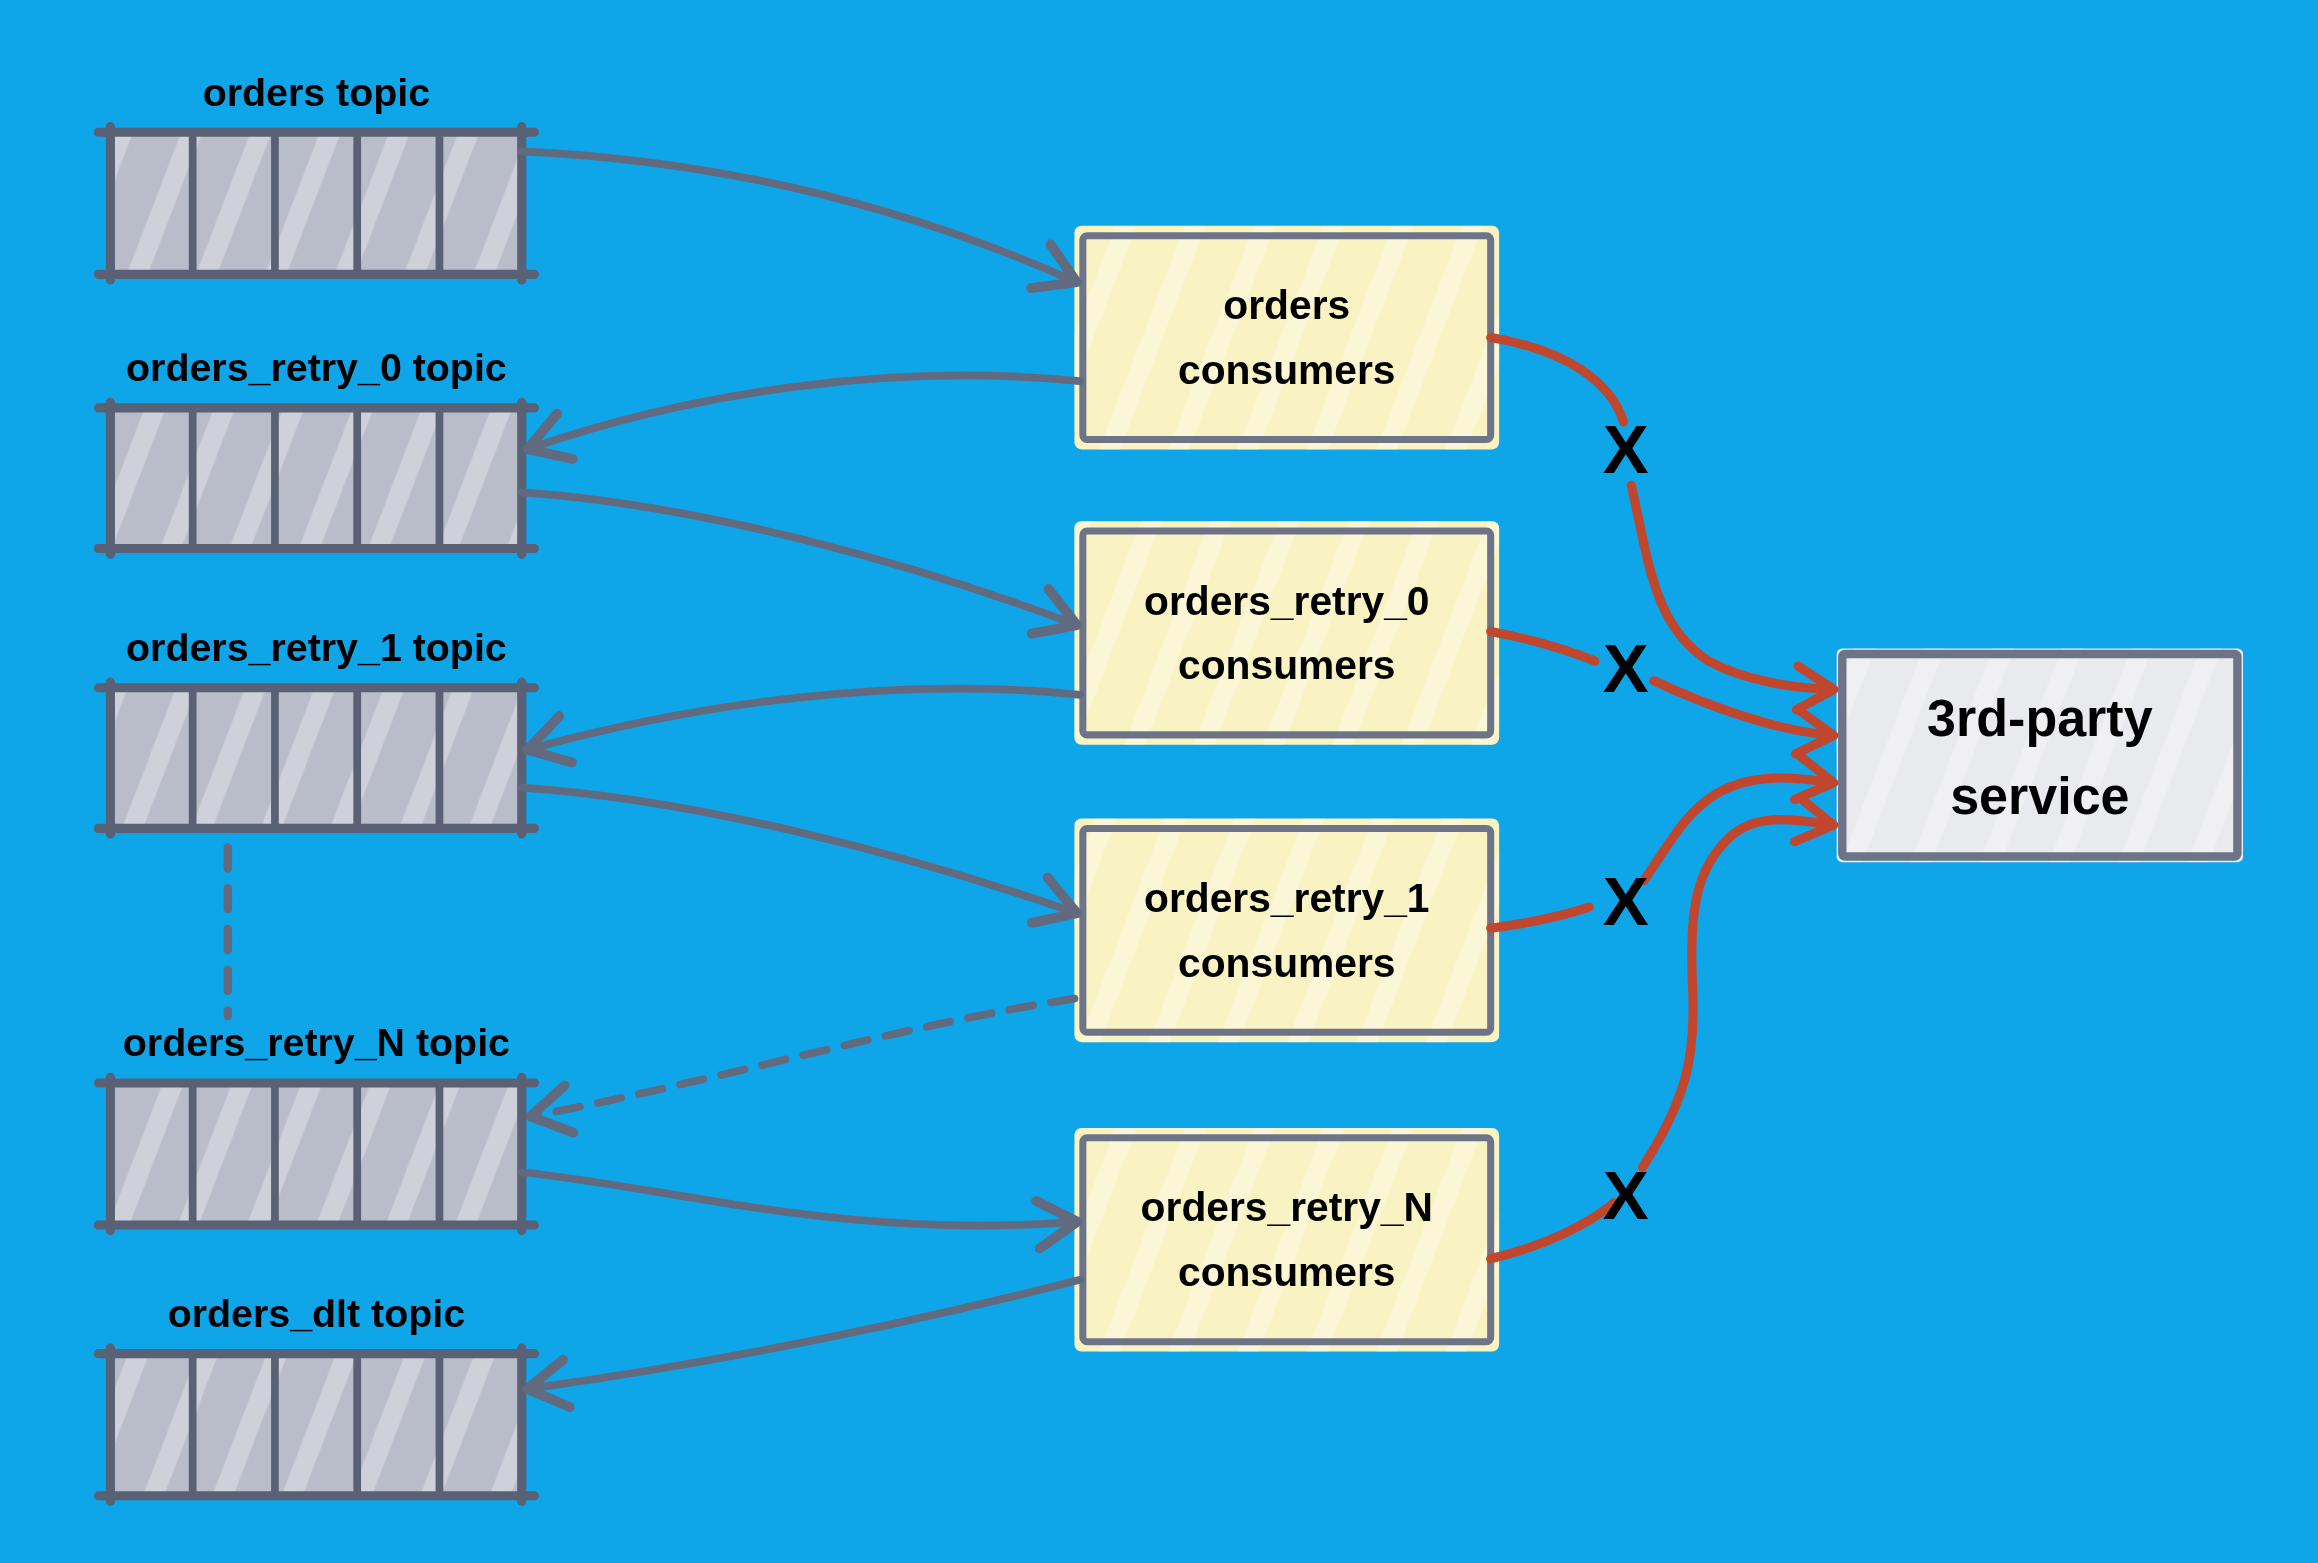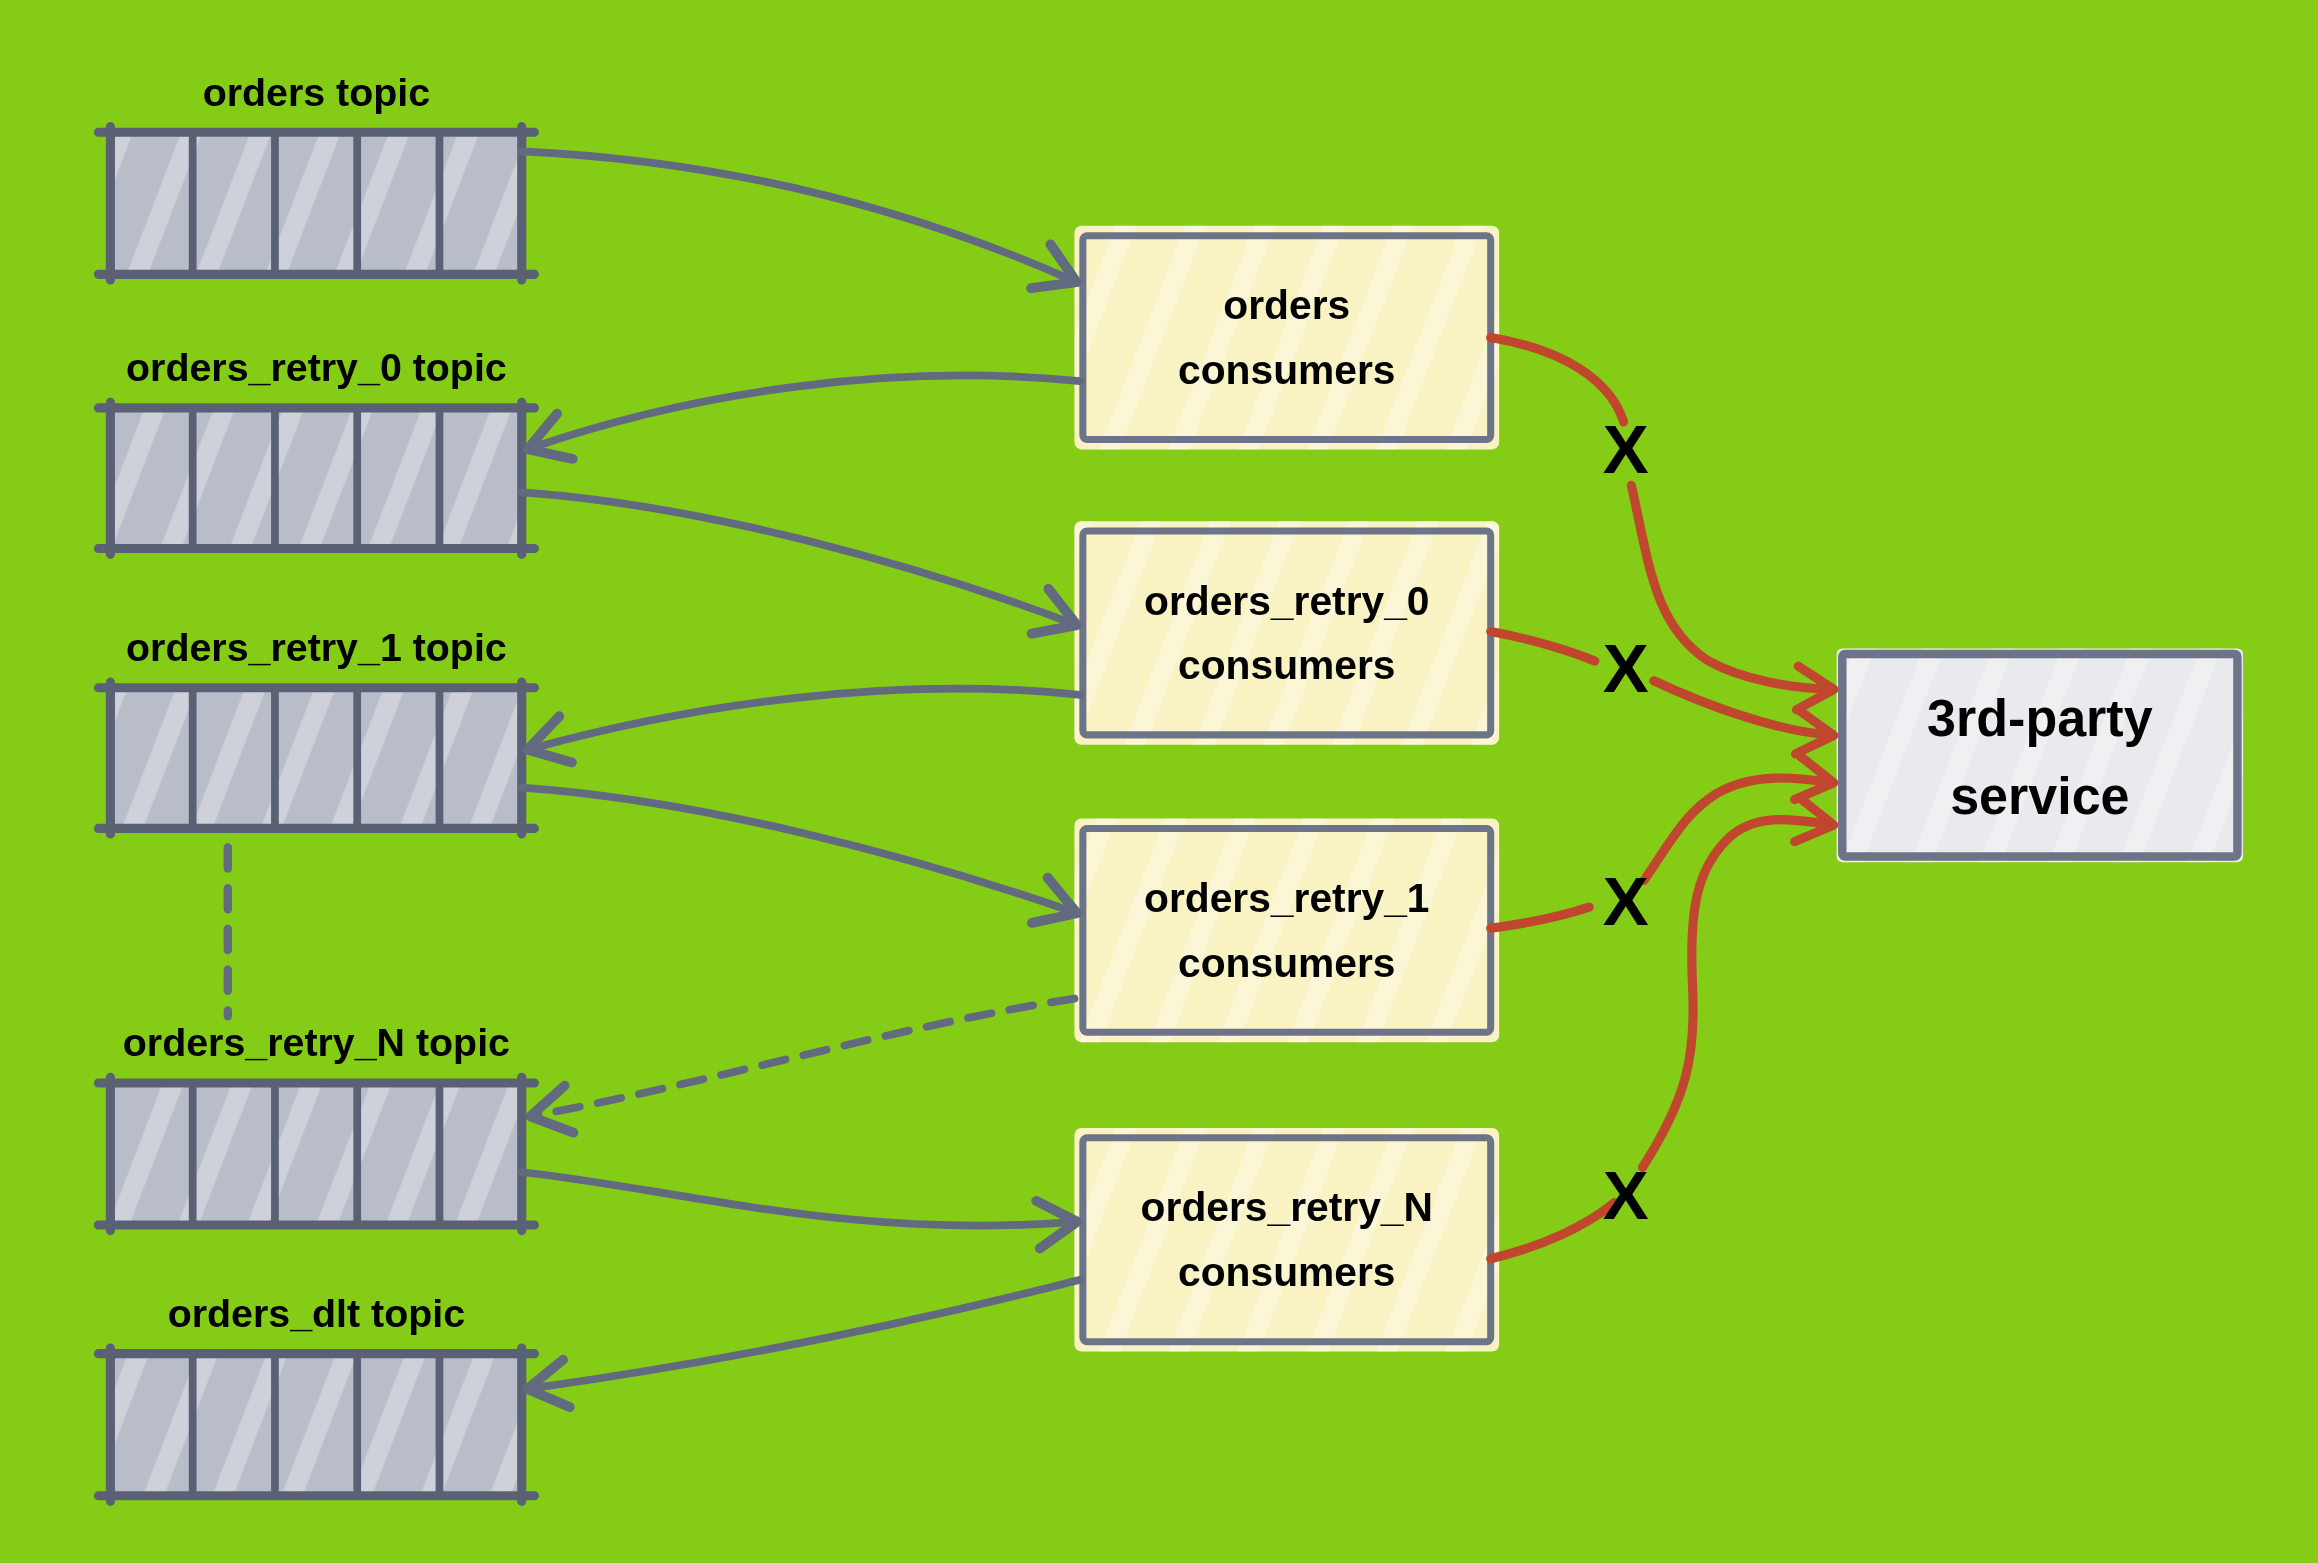--- a/index.html
+++ b/index.html
@@ -1,16 +1,16 @@
 <!DOCTYPE html>
 <html style="font-size:11.2px"><head>
 <meta charset="utf-8">
 <style>
   html,body { margin:0; padding:0; background:#ffffff; }
-  .canvas-wrap { width:2319px; height:1564px; background:#84cc16; position:relative; }
+  .canvas-wrap { width:2319px; height:1564px; background:#0ea5e9; position:relative; }
   svg { display:block; }
 
   text { font-family:"Liberation Sans", sans-serif; fill:#000000; }
   .topic-label   { font-size:56px; font-weight:600; text-anchor:middle; }
   .box-label     { font-size:58px; font-weight:600; text-anchor:middle; }
   .service-label { font-size:74px; font-weight:700; text-anchor:middle; }
   .fail-x        { font-size:98px; font-weight:800; text-anchor:middle; }
 
   .topic-border     { fill:none; stroke:#5a6175; stroke-width:13; stroke-linecap:round; }
   .topic-partition  { fill:none; stroke:#5a6175; stroke-width:11; stroke-linecap:round; }

